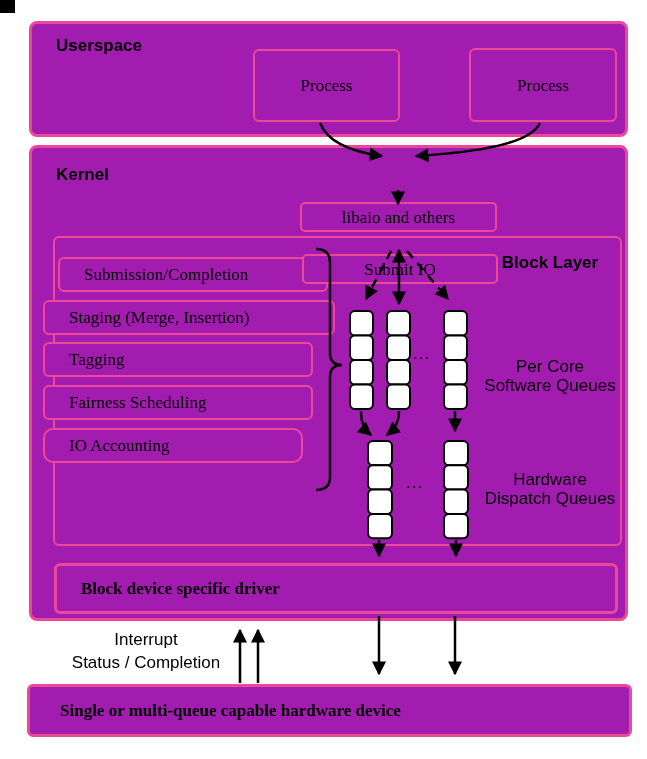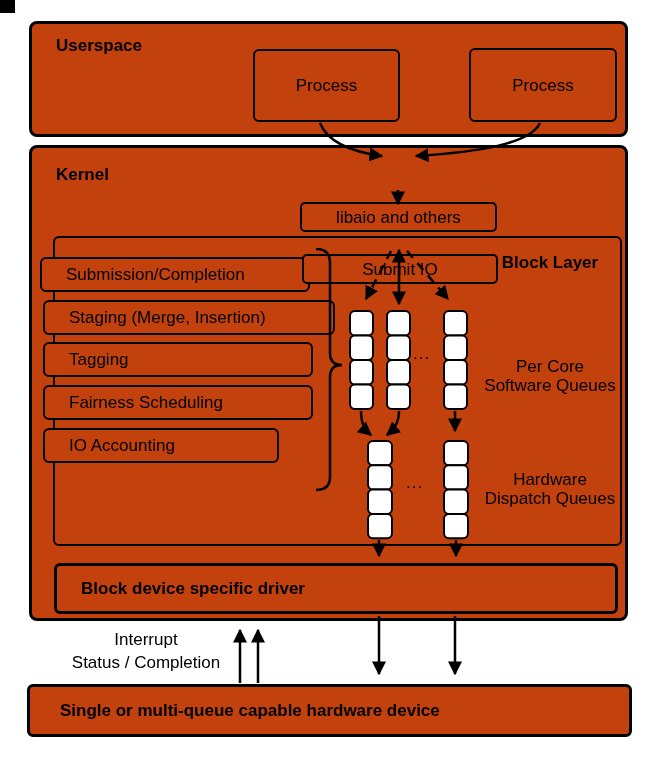--- a/index.html
+++ b/index.html
@@ -1,20 +1,20 @@
 <!DOCTYPE html>
 <html><head>
 <meta charset="utf-8">
 <style>
   html,body{margin:0;padding:0;background:#ffffff;}
   .stage{
     position:relative;width:647px;height:759px;background:#ffffff;
     font-family:"Liberation Sans",sans-serif;color:#000;overflow:hidden;
   }
-  .box{position:absolute;background:#c2410c;border:3px solid #000000;border-radius:8px;box-sizing:border-box;}
+  .box{position:absolute;background:#a21caf;border:3px solid #ec4899;border-radius:8px;box-sizing:border-box;font-family:Liberation Serif, serif;}
   .box.thin{border-width:2px;border-radius:5px;margin-top:44px;}
   .box.mid{border-width:2.5px;border-radius:6px;}
   .lbl{position:absolute;font-size:17px;line-height:19px;white-space:nowrap;}
   .bold{font-weight:700;}
   .center{text-align:center;}
   .vcenter{display:flex;align-items:center;}
   .corner{position:absolute;left:0;top:0;width:15px;height:13px;background:#000;}
   svg.overlay{position:absolute;left:0;top:0;pointer-events:none;}
   .ellipsis{position:absolute;font-size:17px;font-weight:400;letter-spacing:1px;}
 </style>
@@ -34,33 +34,33 @@
   <div class="box mid vcenter center" style="left:469px;top:48px;width:148px;height:74px;justify-content:center;">
     <span class="lbl" style="position:static;">Process</span>
   </div>
 
   <div class="box" style="left:29px;top:145px;width:599px;height:476px;"></div>
   <div class="lbl bold" style="left:56px;top:165px;">Kernel</div>
 
   <div class="box mid" style="left:53px;top:236px;width:569px;height:310px;"></div>
   <div class="lbl bold center" style="left:470px;top:253px;width:160px;">Block Layer</div>
 
-  <div class="box mid vcenter" style="left:40px;top:257px;width:270px;height:35px;padding-left:24px;">
+  <div class="box mid vcenter" style="left:58px;top:257px;width:270px;height:35px;padding-left:24px;">
     <span class="lbl" style="position:static;">Submission/Completion</span>
   </div>
   <div class="box mid vcenter" style="left:43px;top:300px;width:292px;height:35px;padding-left:24px;">
     <span class="lbl" style="position:static;">Staging (Merge, Insertion)</span>
   </div>
   <div class="box mid vcenter" style="left:43px;top:342px;width:270px;height:35px;padding-left:24px;">
     <span class="lbl" style="position:static;">Tagging</span>
   </div>
   <div class="box mid vcenter" style="left:43px;top:385px;width:270px;height:35px;padding-left:24px;">
     <span class="lbl" style="position:static;">Fairness Scheduling</span>
   </div>
-  <div class="box mid vcenter" style="left:43px;top:428px;width:236px;height:35px;padding-left:24px;">
+  <div class="box mid vcenter" style="left:43px;top:428px;width:260px;height:35px;padding-left:24px;border-radius:10px;">
     <span class="lbl" style="position:static;">IO Accounting</span>
   </div>
 
   <div class="box thin vcenter center" style="left:300px;top:158px;width:197px;height:30px;justify-content:center;">
     <span class="lbl" style="position:static;">libaio and others</span>
   </div>
   <div class="box thin vcenter center" style="left:302px;top:210px;width:196px;height:30px;justify-content:center;">
     <span class="lbl" style="position:static;">Submit IO</span>
   </div>
 

